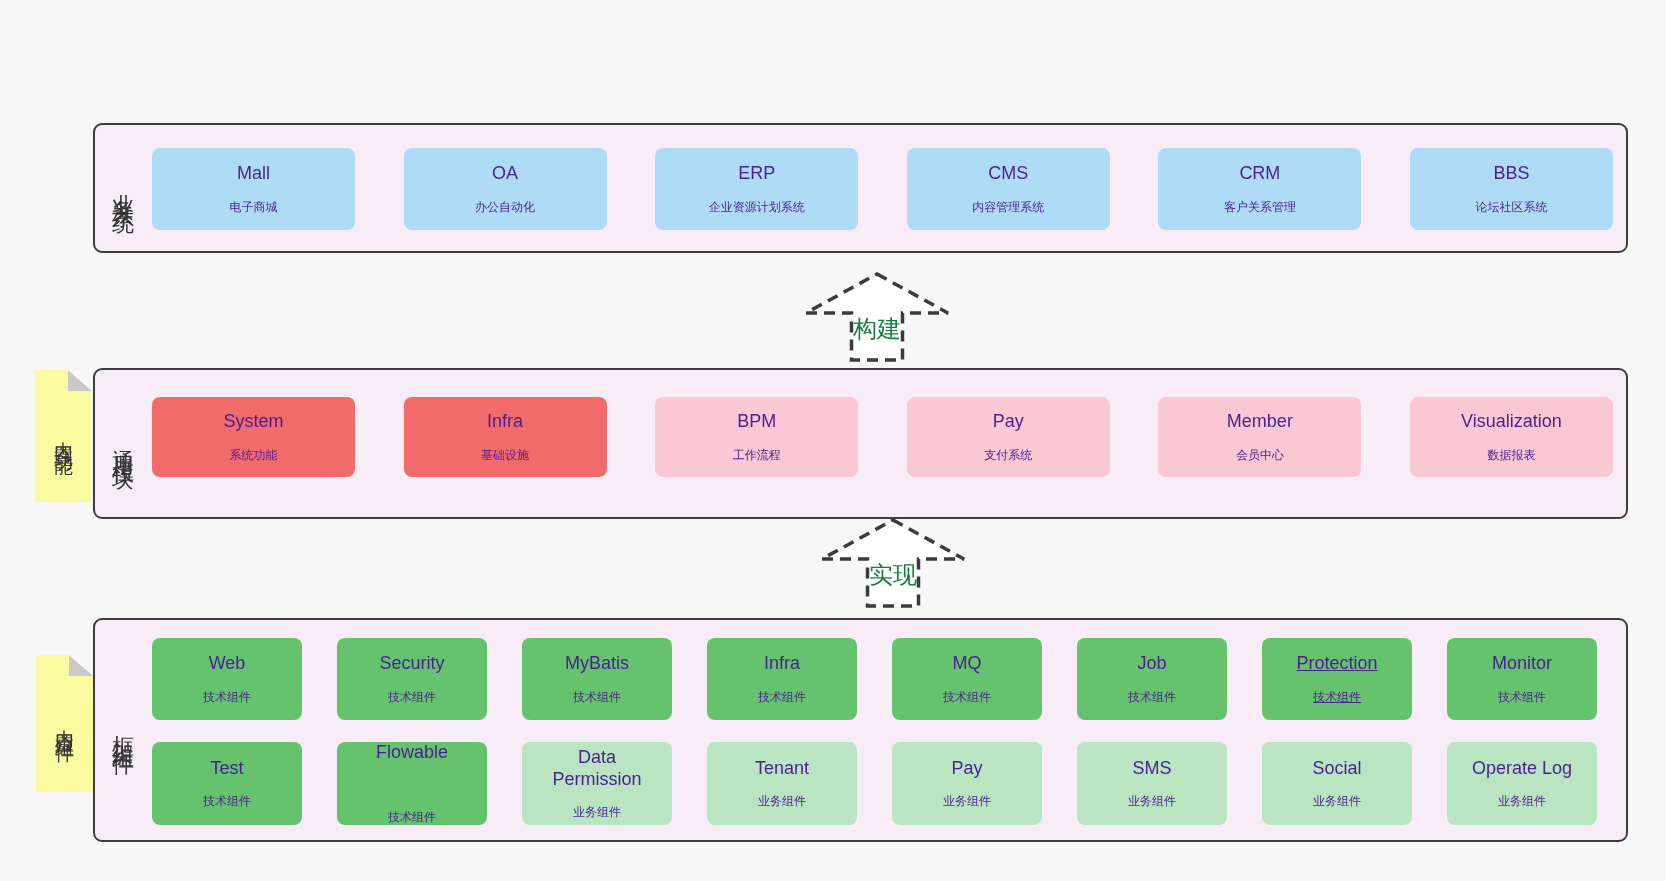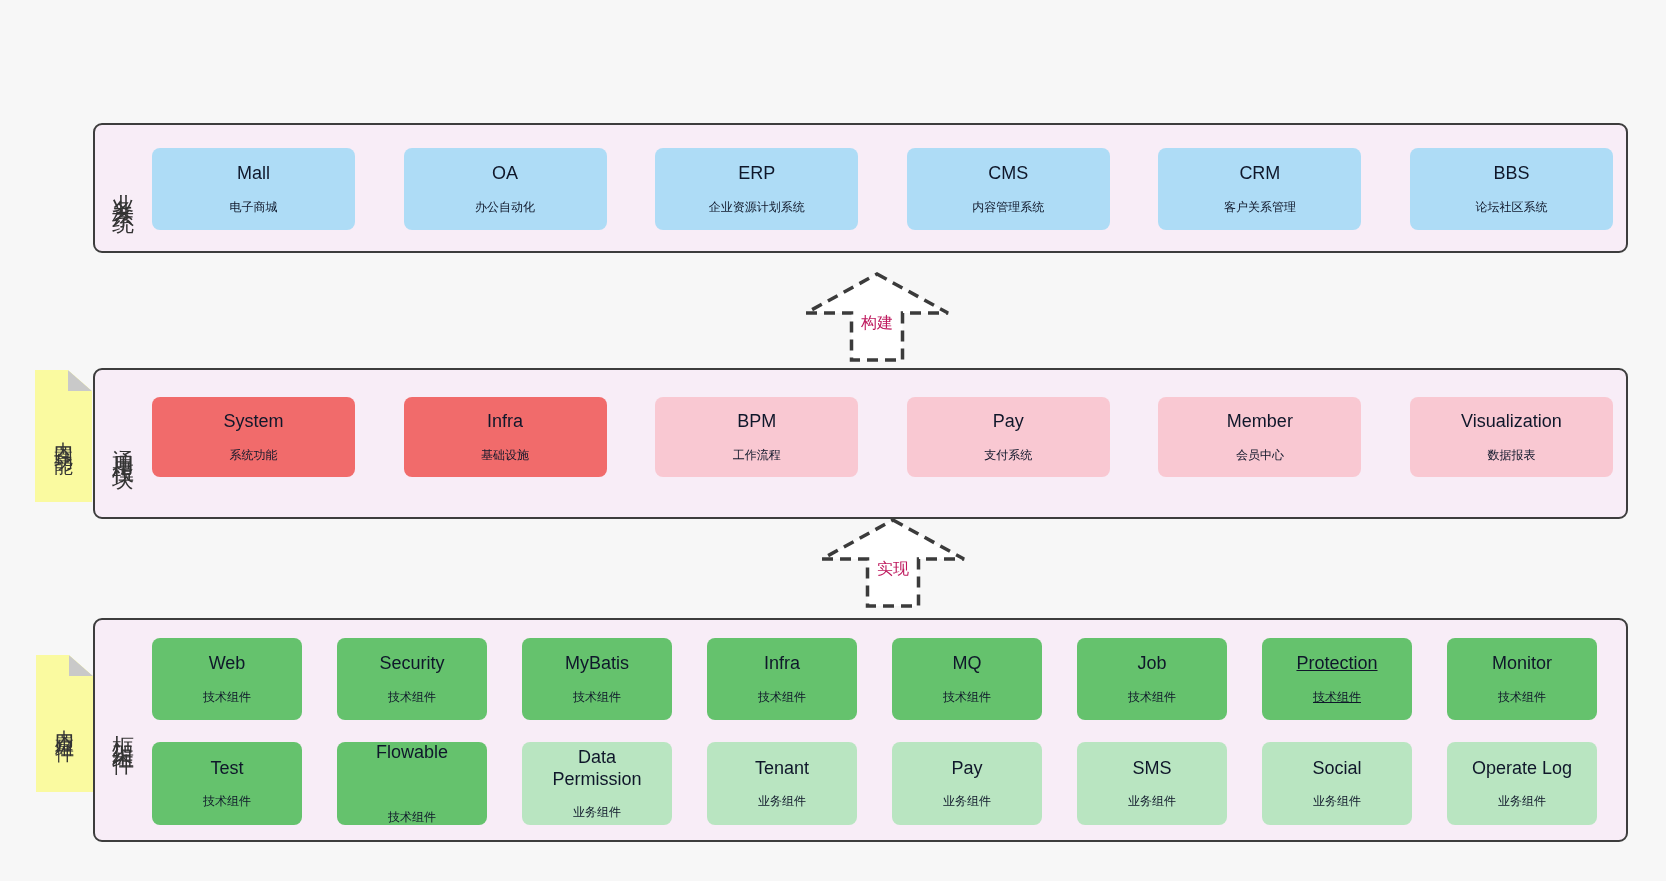--- a/index.html
+++ b/index.html
@@ -57,21 +57,21 @@
   #section-components .box-row.row1{top:18px;height:82px;right:29px;}
   #section-components .box-row.row2{top:122px;height:83px;right:29px;}
 
   .box{
     display:flex;
     flex-direction:column;
     justify-content:center;
     align-items:center;
     text-align:center;
     border-radius:8px;
-    color:#0f172a;
+    color:#4c1d95;
     box-sizing:border-box;
     padding:16px 6px;
   }
   .box-wide{width:203px;}
   .box-sm{width:150px;}
   .box-en{font-size:18px;line-height:1.22;}
   .box-sm .box-en{max-width:106px;}
   .box-zh{font-size:12px;line-height:1.25;margin-top:15px;}
 
   
@@ -107,22 +107,22 @@
   
   .arrow{position:absolute;z-index:3;}
   #arrow-build{left:802px;top:271px;width:150px;height:92px;}
   #arrow-implement{left:818px;top:517px;width:150px;height:92px;}
   .arrow svg{display:block;width:100%;height:100%;}
   .arrow-label{
     position:absolute;
     left:50%;
     top:42px;
     transform:translateX(-50%);
-    font-size:16px;
-    color:#be185d;
+    font-size:24px;
+    color:#15803d;
     white-space:nowrap;
   }
 </style>
 </head>
 <body>
 
 <div id="canvas">
 
   <div class="sticky" id="sticky-modules">
     <span class="sticky-label">内置功能</span>

